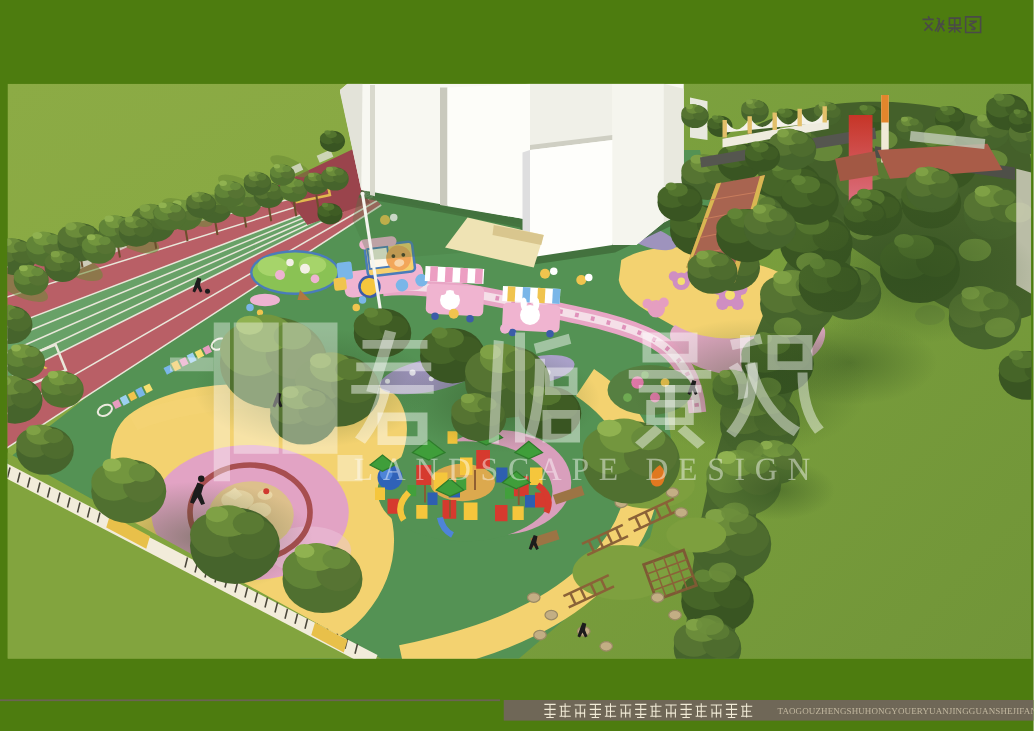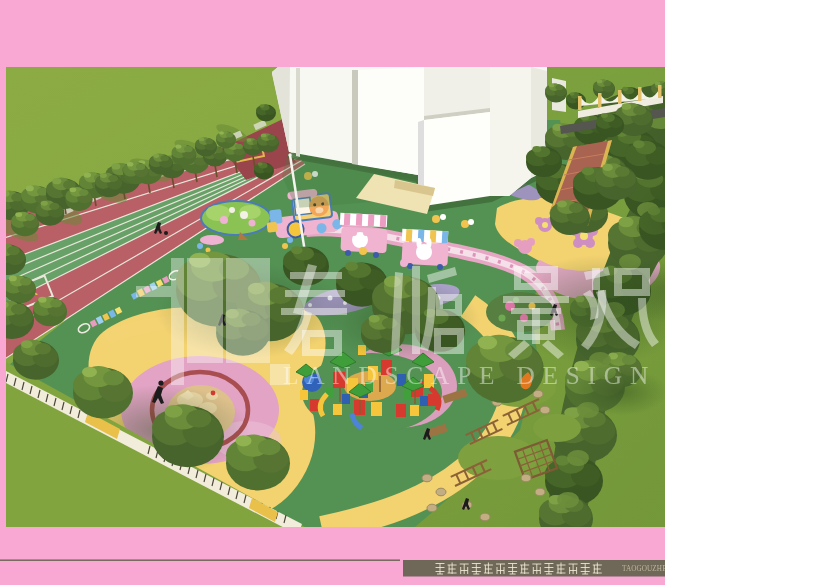--- a/index.html
+++ b/index.html
@@ -1,16 +1,16 @@
 <!DOCTYPE html>
 <html><head>
 <meta charset="utf-8">
 <style>
 html,body{margin:0;padding:0;background:#ffffff;}
-.page{position:relative;width:665px;height:585px;background:#f9a8d4;overflow:hidden;font-family:"Liberation Sans",sans-serif;}
+.page{position:relative;width:827px;height:585px;background:#4d7c0f;overflow:hidden;font-family:"Liberation Sans",sans-serif;}
 svg{position:absolute;left:0;top:0;}
 </style>
 </head>
 <body>
 <div class="page">
 <svg width="827" height="585" viewBox="0 0 827 585">
 <defs>
   <linearGradient id="lawnTL" x1="0" y1="0" x2="1" y2="1">
     <stop offset="0" stop-color="#8cab45"></stop>
           <stop offset="1" stop-color="#7da23c"></stop>

